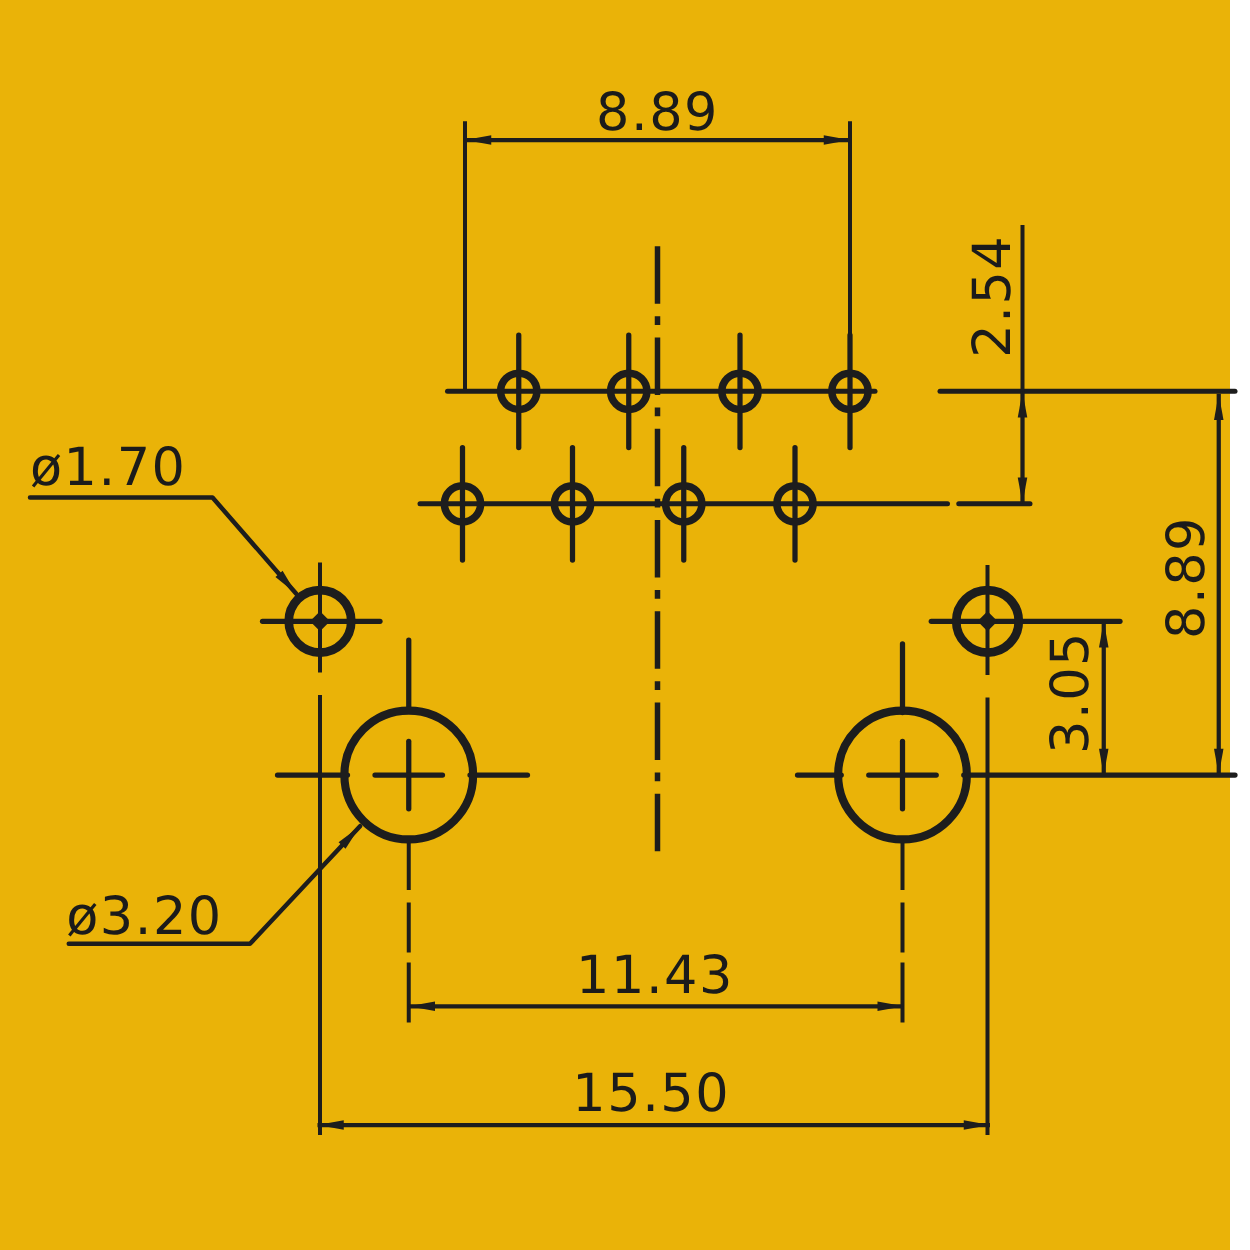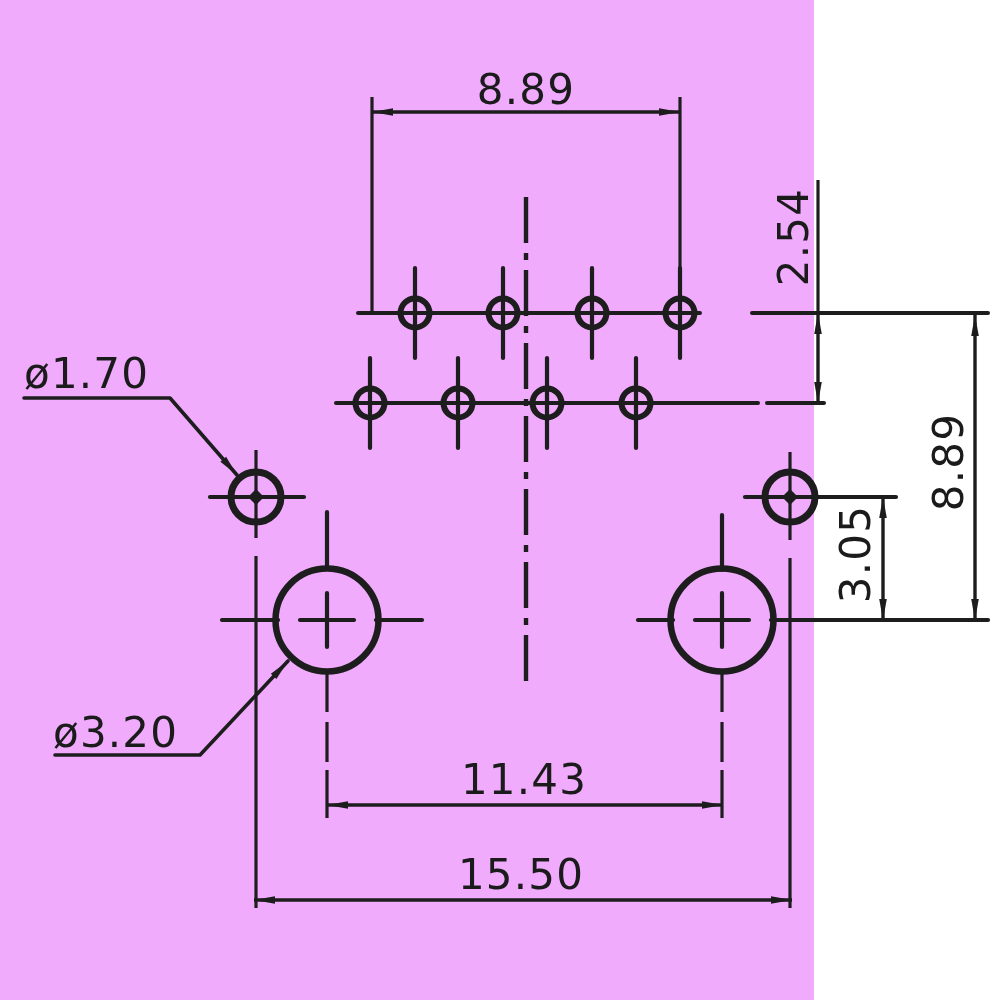--- a/index.html
+++ b/index.html
@@ -1,18 +1,18 @@
 <!DOCTYPE html>
 <html><head>
 <meta charset="utf-8">
 <style>
   html,body{margin:0;padding:0;background:#ffffff;}
   .canvas{
-    width:814px;height:1000px;
-    background:#f0abfc;
+    width:984px;height:1000px;
+    background:#eab308;
     position:relative;
     font-family:"DejaVu Sans", sans-serif;
   }
   svg{display:block;}
   .ln-thin{stroke:#1d1d1d;stroke-width:3.2;fill:none;stroke-linecap:butt;}
   .stub{stroke:#1d1d1d;stroke-width:4.2;fill:none;stroke-linecap:round;}
   .rowline{stroke:#1d1d1d;stroke-width:4;fill:none;stroke-linecap:round;}
   .pin{stroke:#1d1d1d;stroke-width:6;fill:none;}
   .hole-s{stroke:#1d1d1d;stroke-width:7;fill:none;}
   .hole-l{stroke:#1d1d1d;stroke-width:6.5;fill:none;}

